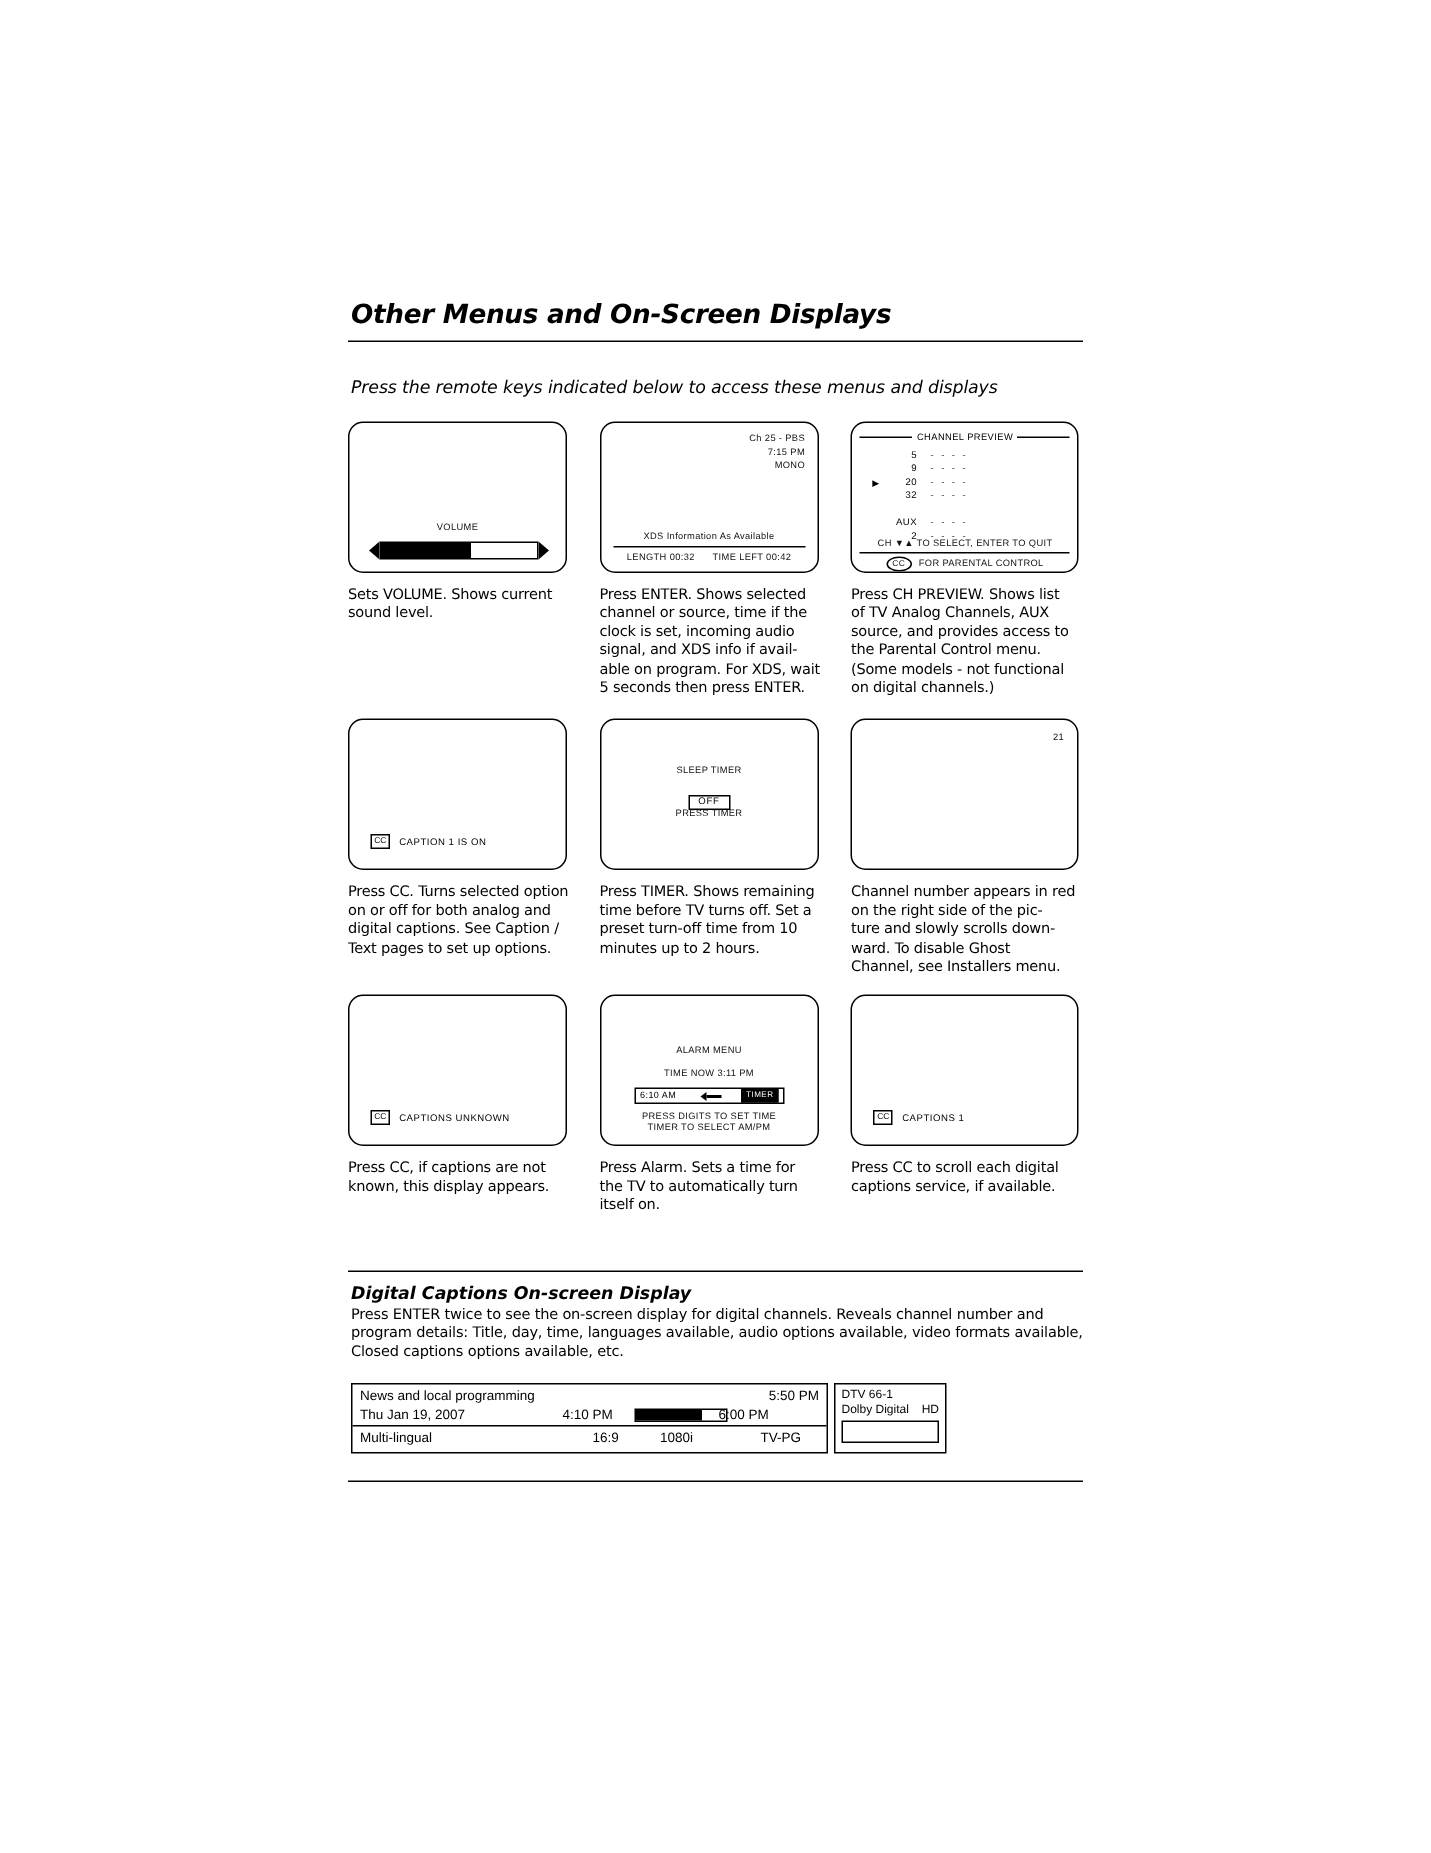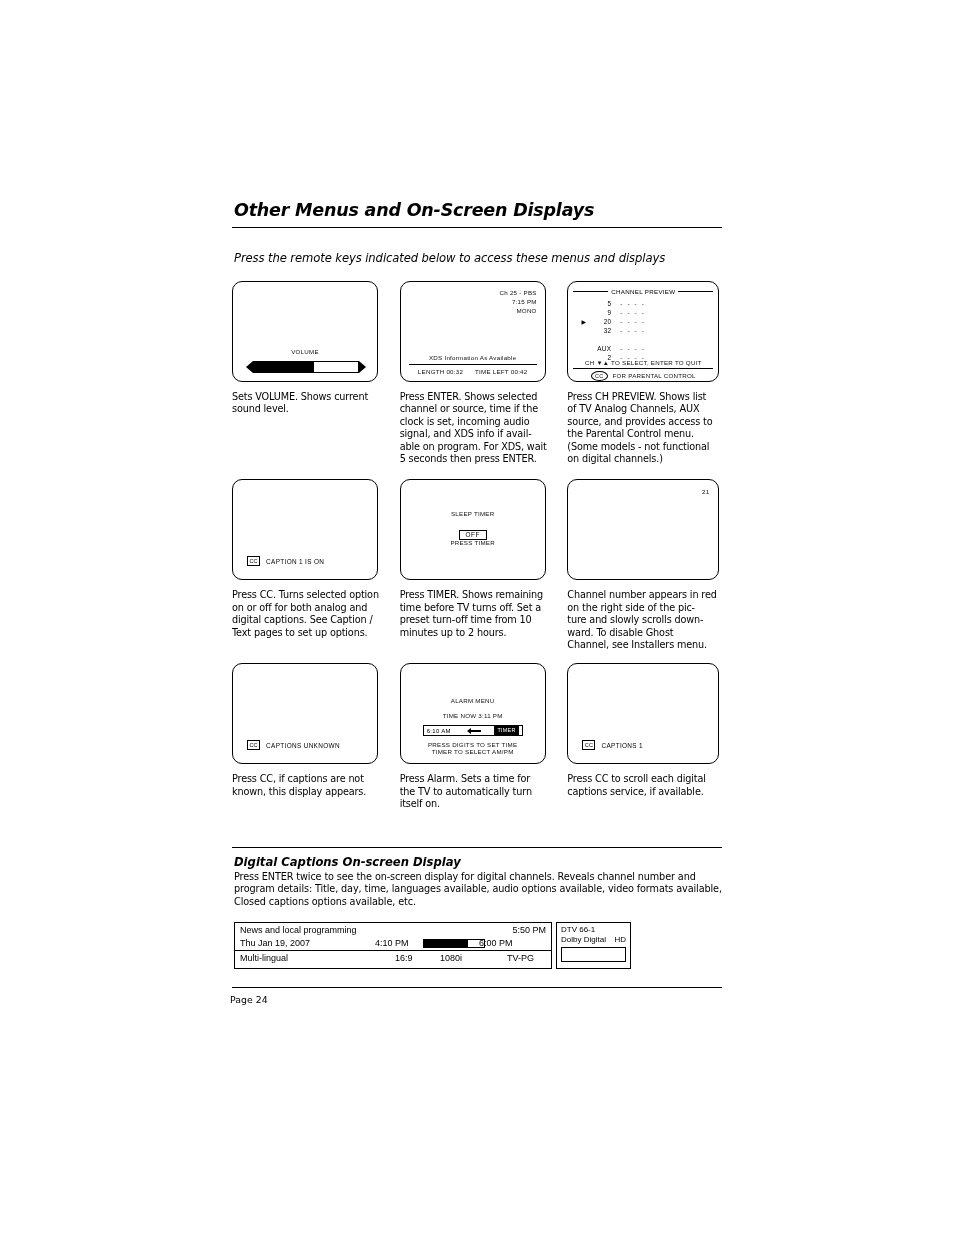--- a/index.html
+++ b/index.html
@@ -628,15 +628,14 @@
         <div class="audio-row">
           <span>Dolby Digital</span>
           <span>HD</span>
         </div>
         <div class="emptybox"></div>
       </div>
     </div>
   </div>
 
   <div class="foot-rule"></div>
-  <div class="page-no">Page  24</div>
 
 </div>
 
 </body></html>

